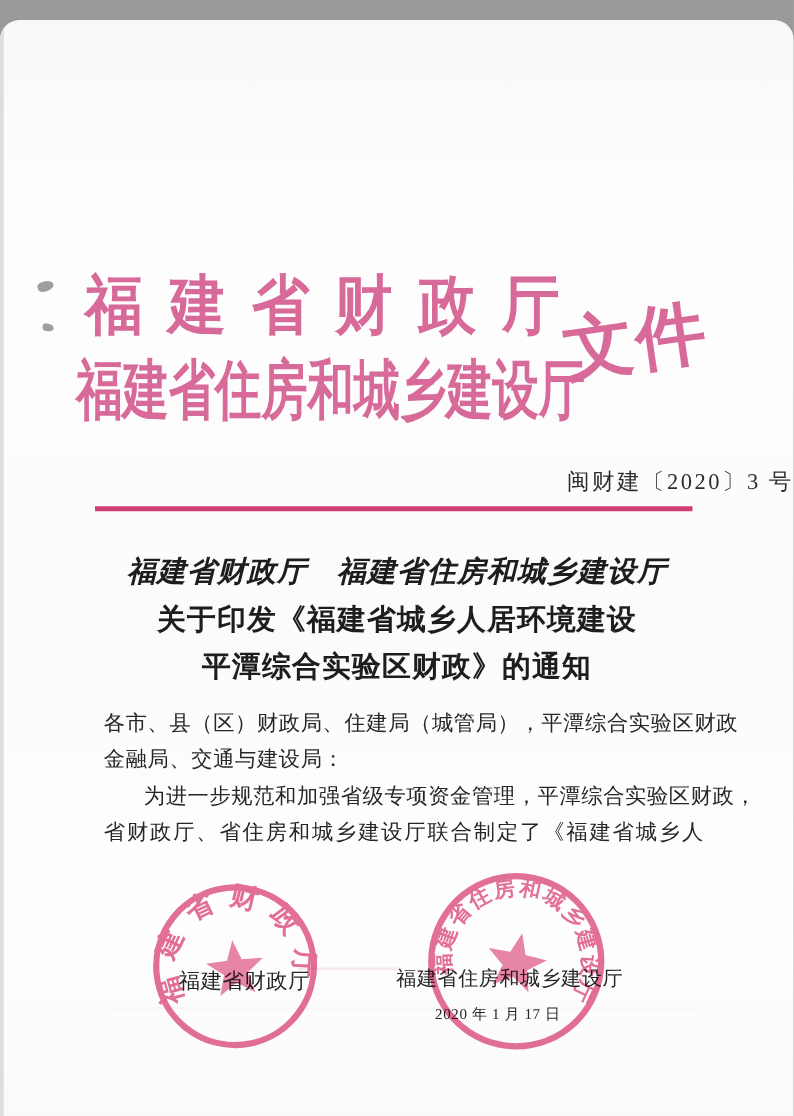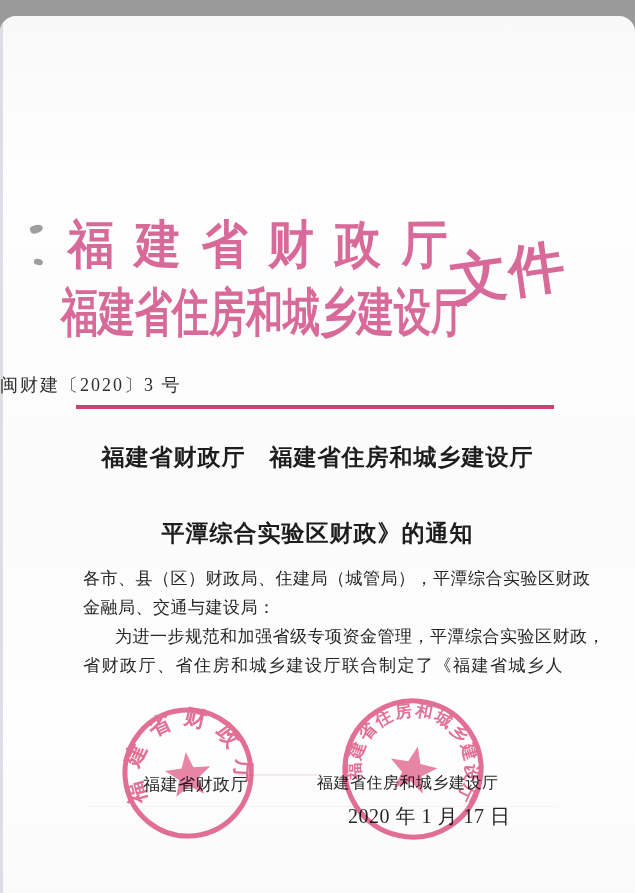--- a/index.html
+++ b/index.html
@@ -45,51 +45,51 @@
   }
   .doctype{
     position:absolute;left:446px;top:228px;
     font-size:56px;font-weight:bold;color:var(--header-pink);
     transform:rotate(-8deg);transform-origin:left top;
     white-space:nowrap;letter-spacing:2px;
   }
 
   .doc-number{
     position:absolute;left:0;top:357px;width:100%;
-    text-align:left;font-size:18px;color:#2e2e2e;letter-spacing:2px;
+    text-align:right;font-size:18px;color:#2e2e2e;letter-spacing:2px;
     white-space:nowrap;
   }
   .divider{
     position:absolute;left:76px;top:389px;width:478px;height:4px;
     background:var(--divider-pink);
   }
 
   
   .title-line{
     position:absolute;left:0;width:100%;text-align:center;
     font-size:23px;font-weight:bold;color:#1d1d1d;
     letter-spacing:1px;white-space:nowrap;
   }
-  .t1{top:426px;} .t2{top:464px;} .t3{top:502px;}
+  .t1{top:426px;font-style:italic;} .t2{top:464px;} .t3{top:502px;}
 
   
   .body-line{
     position:absolute;left:83px;width:482px;
     font-size:17px;color:var(--ink);letter-spacing:.5px;
     white-space:nowrap;
   }
   .b1{top:551px;} .b2{top:580px;}
   .b3{top:609px;text-indent:32px;}
   .b4{top:638px;letter-spacing:1.5px;}
   .b5{top:667px;}
 
   
   .sig-left{position:absolute;left:143px;top:757px;font-size:17px;letter-spacing:.5px;white-space:nowrap;}
   .sig-right{position:absolute;left:317px;top:757px;font-size:16px;letter-spacing:.5px;white-space:nowrap;}
-  .sig-date{position:absolute;left:348px;top:787px;font-size:20px;letter-spacing:.5px;white-space:nowrap;}
+  .sig-date{position:absolute;left:348px;top:787px;font-size:12px;letter-spacing:.5px;white-space:nowrap;}
 
   
   .seal{position:absolute;mix-blend-mode:multiply;opacity:.88;}
   .seal-left{left:113px;top:682px;width:150px;height:150px;transform:rotate(-6deg);}
   .seal-right{left:333px;top:673px;width:160px;height:160px;transform:rotate(12deg);}
   .seal circle{fill:none;stroke:var(--seal-pink);}
   .seal polygon{fill:var(--seal-pink);opacity:.85;}
   .seal text{fill:var(--seal-pink);font-family:"Liberation Serif","DejaVu Serif",serif;font-weight:bold;}
   .seal .ring-left{font-size:22px;letter-spacing:11px;}
   .seal .ring-right{font-size:17px;letter-spacing:2px;}
@@ -109,20 +109,21 @@
   <div class="speck s2"></div>
 
   <div class="agency1">福建省财政厅</div>
   <div class="agency2">福建省住房和城乡建设厅</div>
   <div class="doctype">文件</div>
 
   <div class="doc-number">闽财建〔2020〕3 号</div>
   <div class="divider"></div>
 
   <div class="title-line t1">福建省财政厅　福建省住房和城乡建设厅</div>
+  <div class="title-line t2">关于印发《福建省城乡人居环境建设</div>
   <div class="title-line t3">平潭综合实验区财政》的通知</div>
 
   <div class="body-line b1">各市、县（区）财政局、住建局（城管局），平潭综合实验区财政</div>
   <div class="body-line b2">金融局、交通与建设局：</div>
   <div class="body-line b3">为进一步规范和加强省级专项资金管理，平潭综合实验区财政，</div>
   <div class="body-line b4">省财政厅、省住房和城乡建设厅联合制定了《福建省城乡人</div>
 
   <div class="sig-left">福建省财政厅</div>
   <div class="sig-right">福建省住房和城乡建设厅</div>
   <div class="sig-date">2020 年 1 月 17 日</div>

